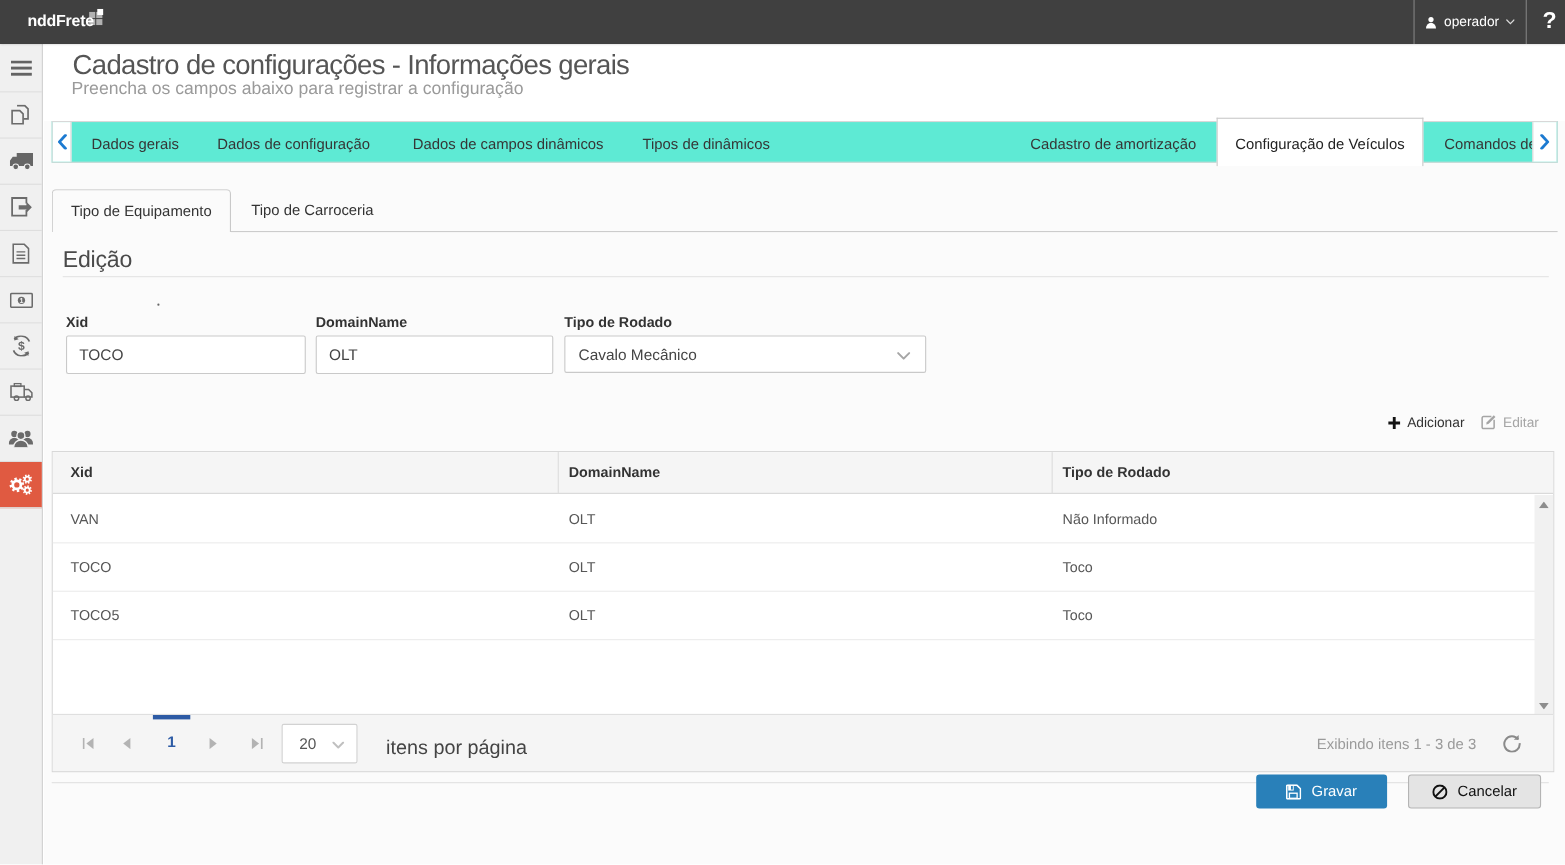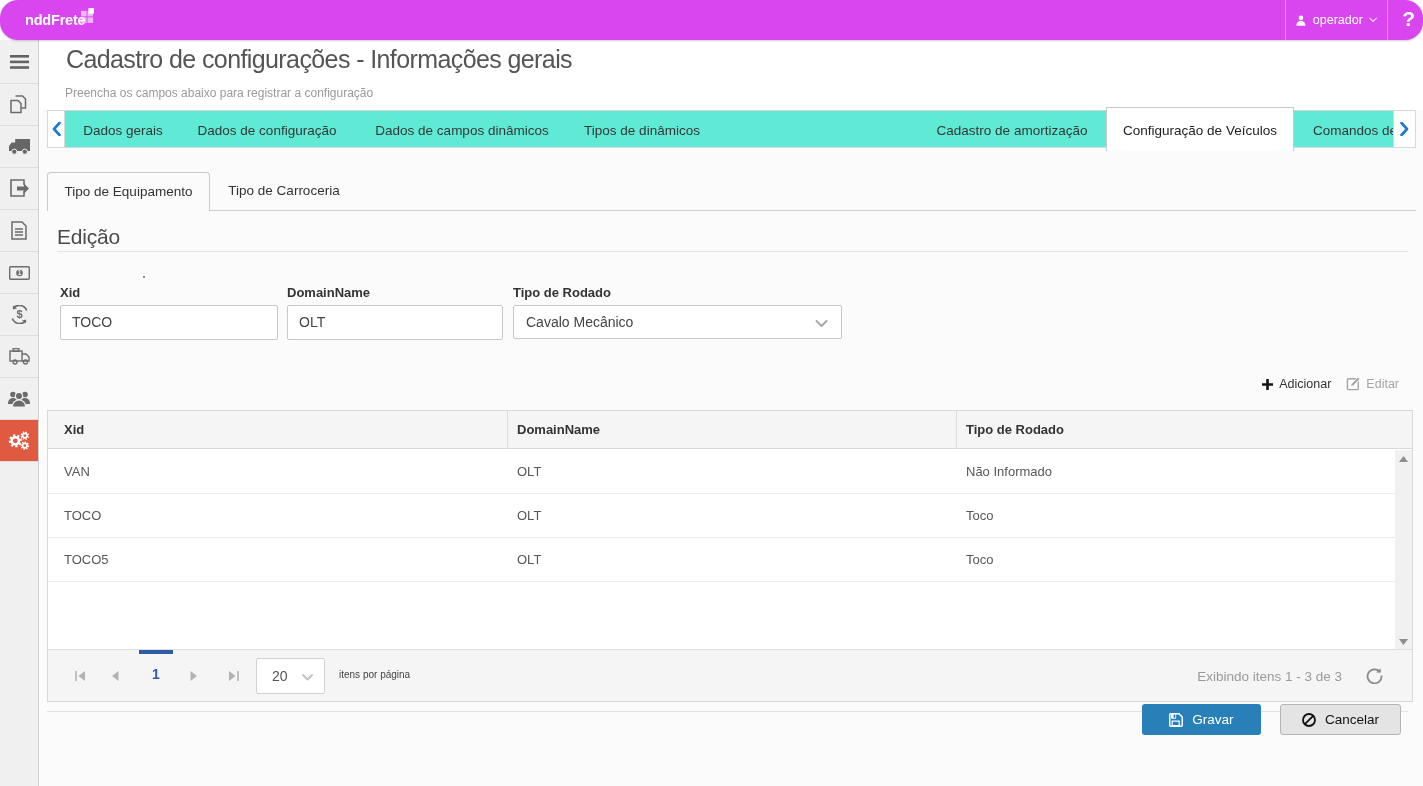--- a/index.html
+++ b/index.html
@@ -2,42 +2,42 @@
 <html><head>
 <meta charset="utf-8">
 <style>
 * { margin:0; padding:0; box-sizing:border-box; }
 html,body { width:1423px; height:786px; overflow:hidden; background:#fff;
   font-family:"Liberation Sans", sans-serif; }
 #page { position:relative; width:1423px; height:786px; }
 
 
 #topbar { position:absolute; left:0; top:0; width:1423px; height:40px;
-  background:#d946ef; box-shadow:0 1px 2px rgba(0,0,0,.2); z-index:50;border-radius:18px; }
+  background:#404040; box-shadow:0 1px 2px rgba(0,0,0,.2); z-index:50; }
 #logo { position:absolute; left:25px; top:12px; color:#fff; font-size:14.5px;
   font-weight:bold; letter-spacing:-0.2px; }
 #logosq { position:absolute; left:81px; top:8px; width:13px; height:15px; }
 #userbox { position:absolute; right:35px; top:0; width:103px; height:40px;
   border-left:1px solid rgba(255,255,255,.35); border-right:1px solid rgba(255,255,255,.35);
   padding:0 10px; display:flex; align-items:center; color:#fff; font-size:12.5px; }
 #help { position:absolute; right:8px; top:7px; color:#fff; font-size:21px; font-weight:bold; }
 
 
 #sidebar { position:absolute; left:0; top:40px; width:39px; height:746px;
   background:#f0f0f0; border-right:1px solid #d0d0d0; }
 .scell { position:absolute; left:0; width:38px; height:42px;
   border-bottom:1px solid #dedede; display:flex; align-items:center; justify-content:center; }
 .scell svg { display:block; }
 .scell.active { background:#e05a41; }
 
 
 #main { position:absolute; left:40px; top:40px; width:1383px; height:746px; background:#fbfbfb; }
 #hdrblock { position:absolute; left:0; top:0; width:1383px; height:70px; background:#fff; }
 #title { position:absolute; left:26px; top:5px; font-size:25px; letter-spacing:-0.6px; color:#555; }
-#subtitle { position:absolute; left:25px; top:46px; font-size:12px; color:#9a9a9a; }
+#subtitle { position:absolute; left:25px; top:32px; font-size:16px; color:#9a9a9a; }
 
 
 #tabstrip { position:absolute; left:7px; top:70px; width:1369px; height:38px;
   background:#5eead4; border:1px solid #d8d8d8; }
 .tsbtn { position:absolute; top:0; width:17px; height:36px; z-index:2; background:#fff;
   display:flex; align-items:center; justify-content:center; }
 .tab { position:absolute; top:2px; height:36px; line-height:36px; font-size:13.5px;
   color:#363636; white-space:nowrap; transform:translateX(-50%); }
 #activetab { position:absolute; left:1066px; top:67px; width:188px; height:44px;
   background:#fff; border:1px solid #c9c9c9; border-bottom:none; z-index:5;
@@ -82,21 +82,21 @@
 
 #pager { position:absolute; left:0; bottom:0; width:1364px; height:52px; background:#f5f5f5;
   border-top:1px solid #dfdfdf; }
 .pgbtn { position:absolute; top:15px; width:22px; height:22px; display:flex; align-items:center; justify-content:center; }
 #pgsel { position:absolute; left:91px; top:0; width:34px; height:52px; }
 #pgsel .bar { position:absolute; left:0; top:0; width:34px; height:3.5px; background:#2d5ba5; }
 #pgsel .num { position:absolute; left:0; top:16px; width:34px; text-align:center;
   font-size:14px; font-weight:bold; color:#2d5ba5; }
 #pgdrop { position:absolute; left:208px; top:8px; width:69px; height:36px; background:#fff;
   border:1px solid #d2d2d2; border-radius:2px; font-size:14px; color:#555; line-height:34px; padding-left:15px; }
-#pgtext { position:absolute; left:291px; top:19px; font-size:10px; color:#444; }
+#pgtext { position:absolute; left:303px; top:19px; font-size:18px; color:#444; }
 #pginfo { position:absolute; right:70px; top:19px; font-size:13.5px; color:#9a9a9a; }
 
 
 #footline { position:absolute; left:7px; top:671px; width:1361px; height:1px; background:#e2e2e2; }
 .btn { position:absolute; top:664px; height:31px; border-radius:3px; font-size:13.5px;
   display:flex; align-items:center; justify-content:center; gap:9px; }
 #btn-gravar { left:1102px; width:119px; background:#2980b9; color:#fff; }
 #btn-cancelar { left:1240px; width:121px; background:#e4e4e4; border:1px solid #b4b4b4; color:#111; }
 </style>
 </head>

